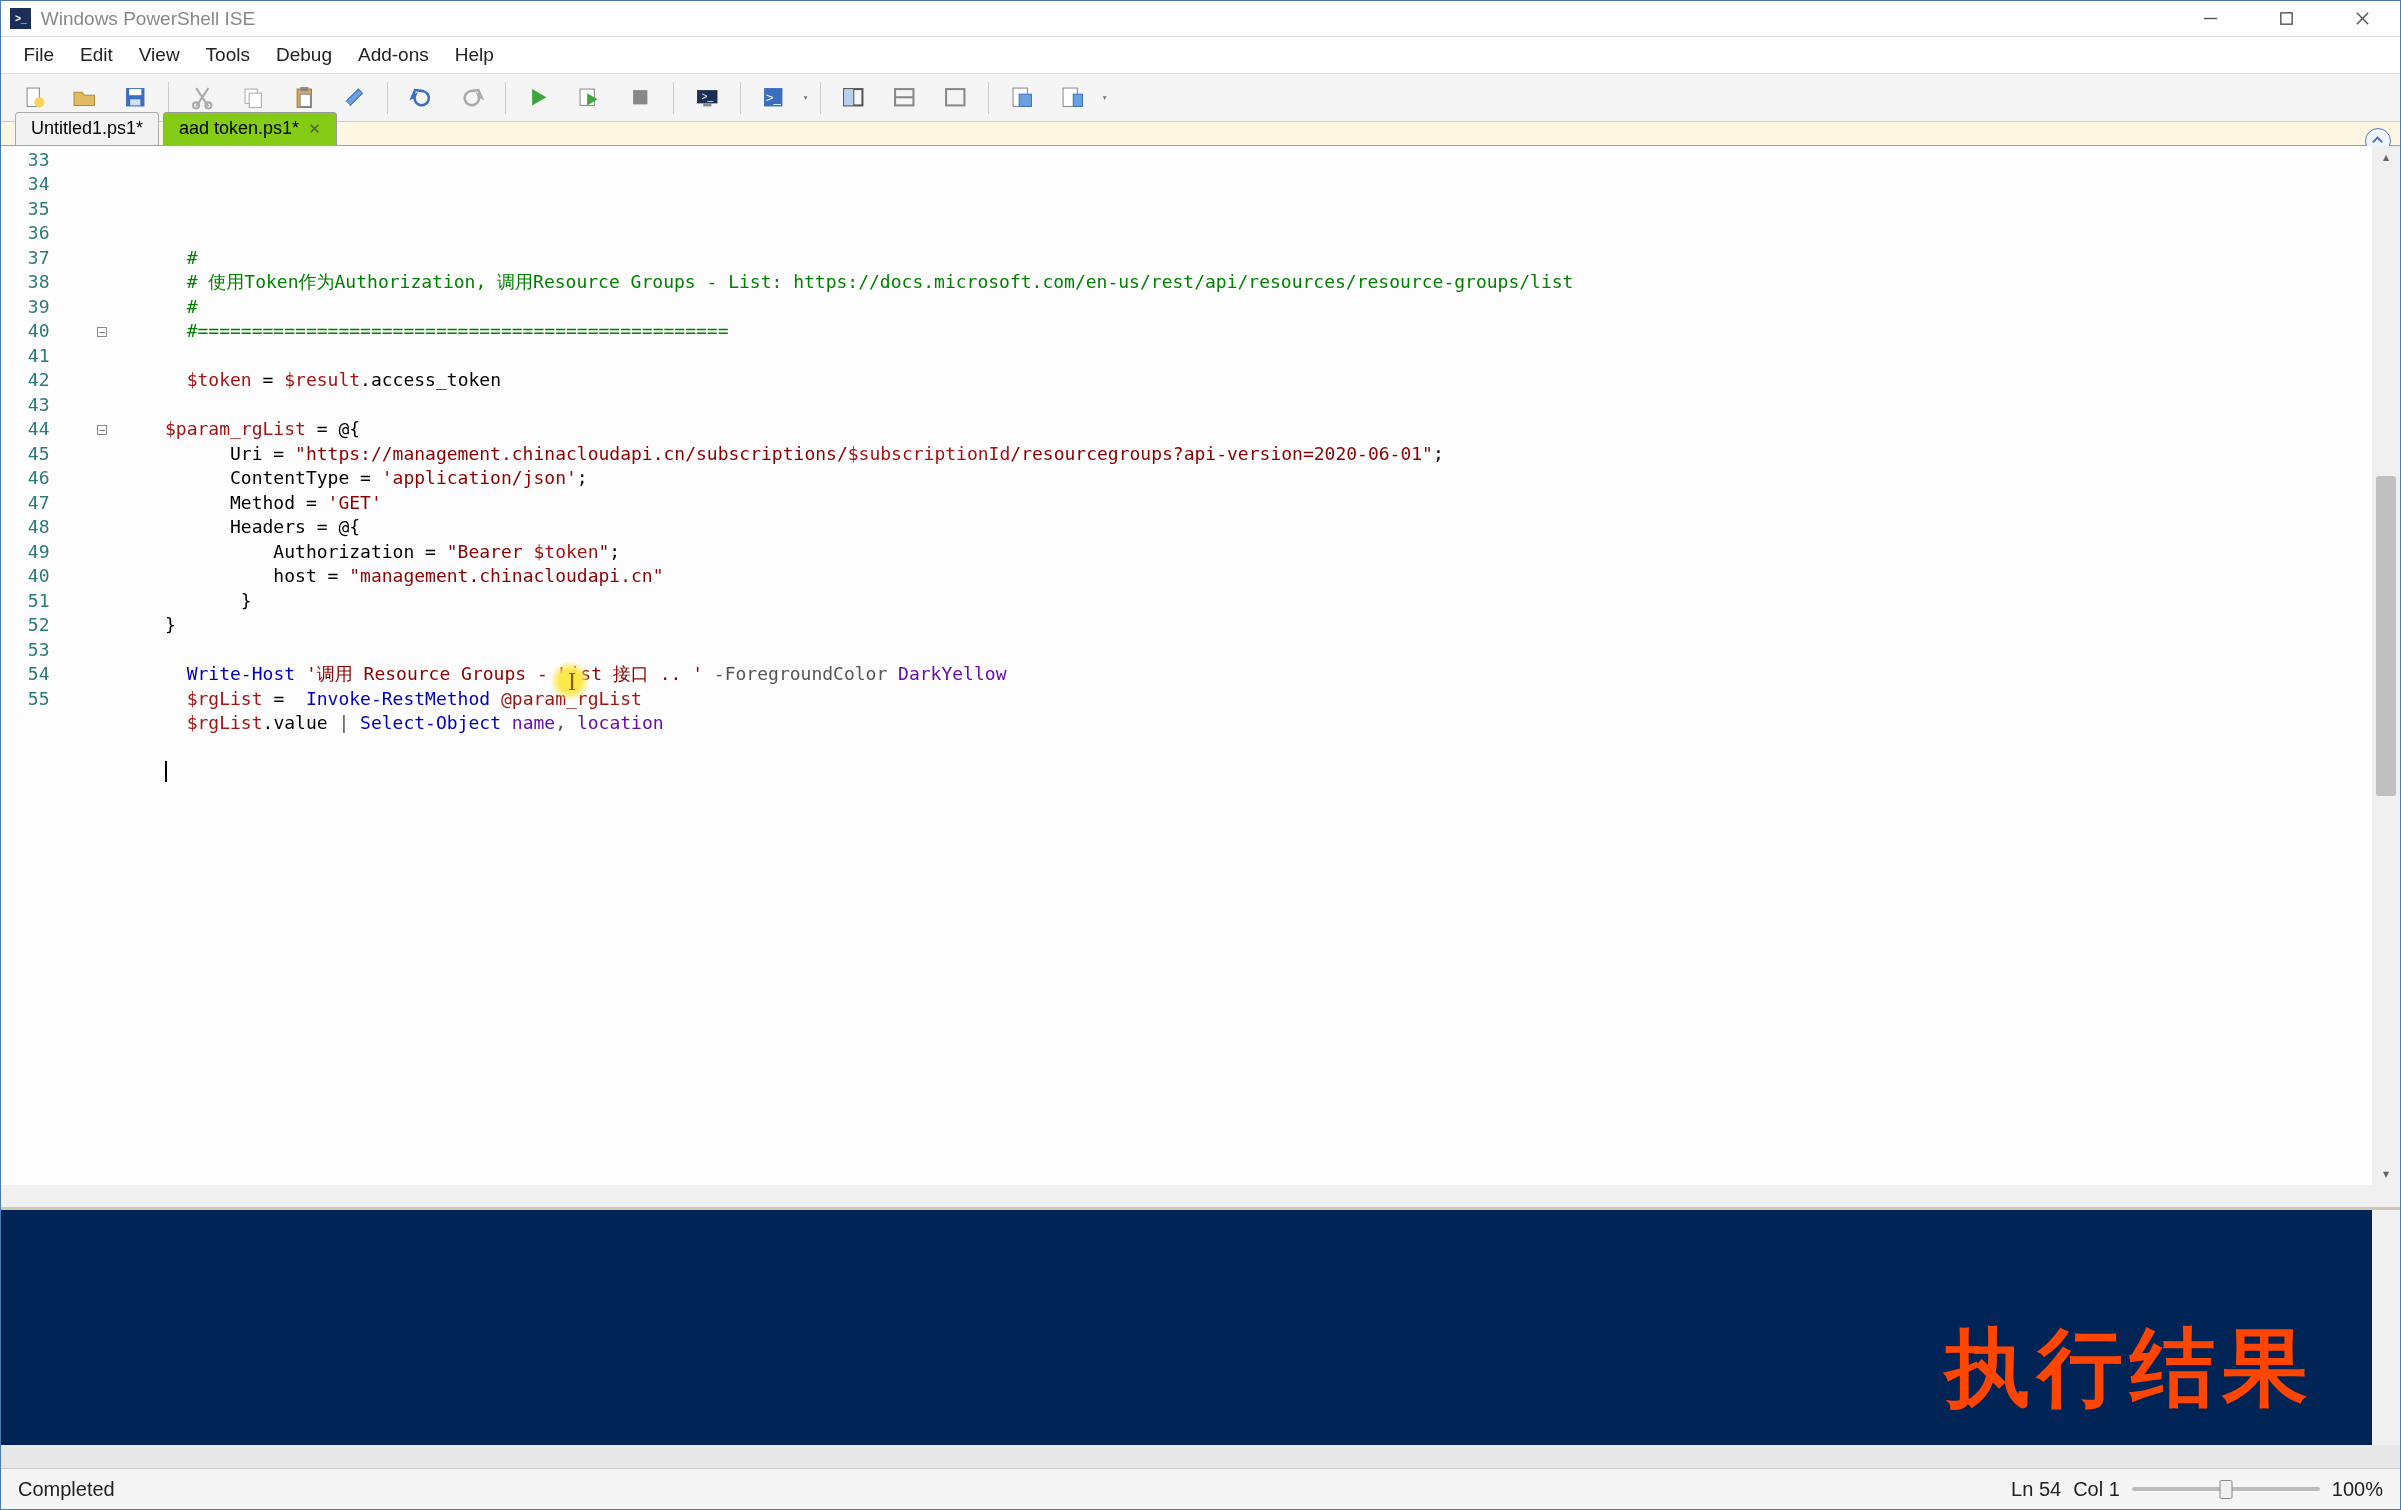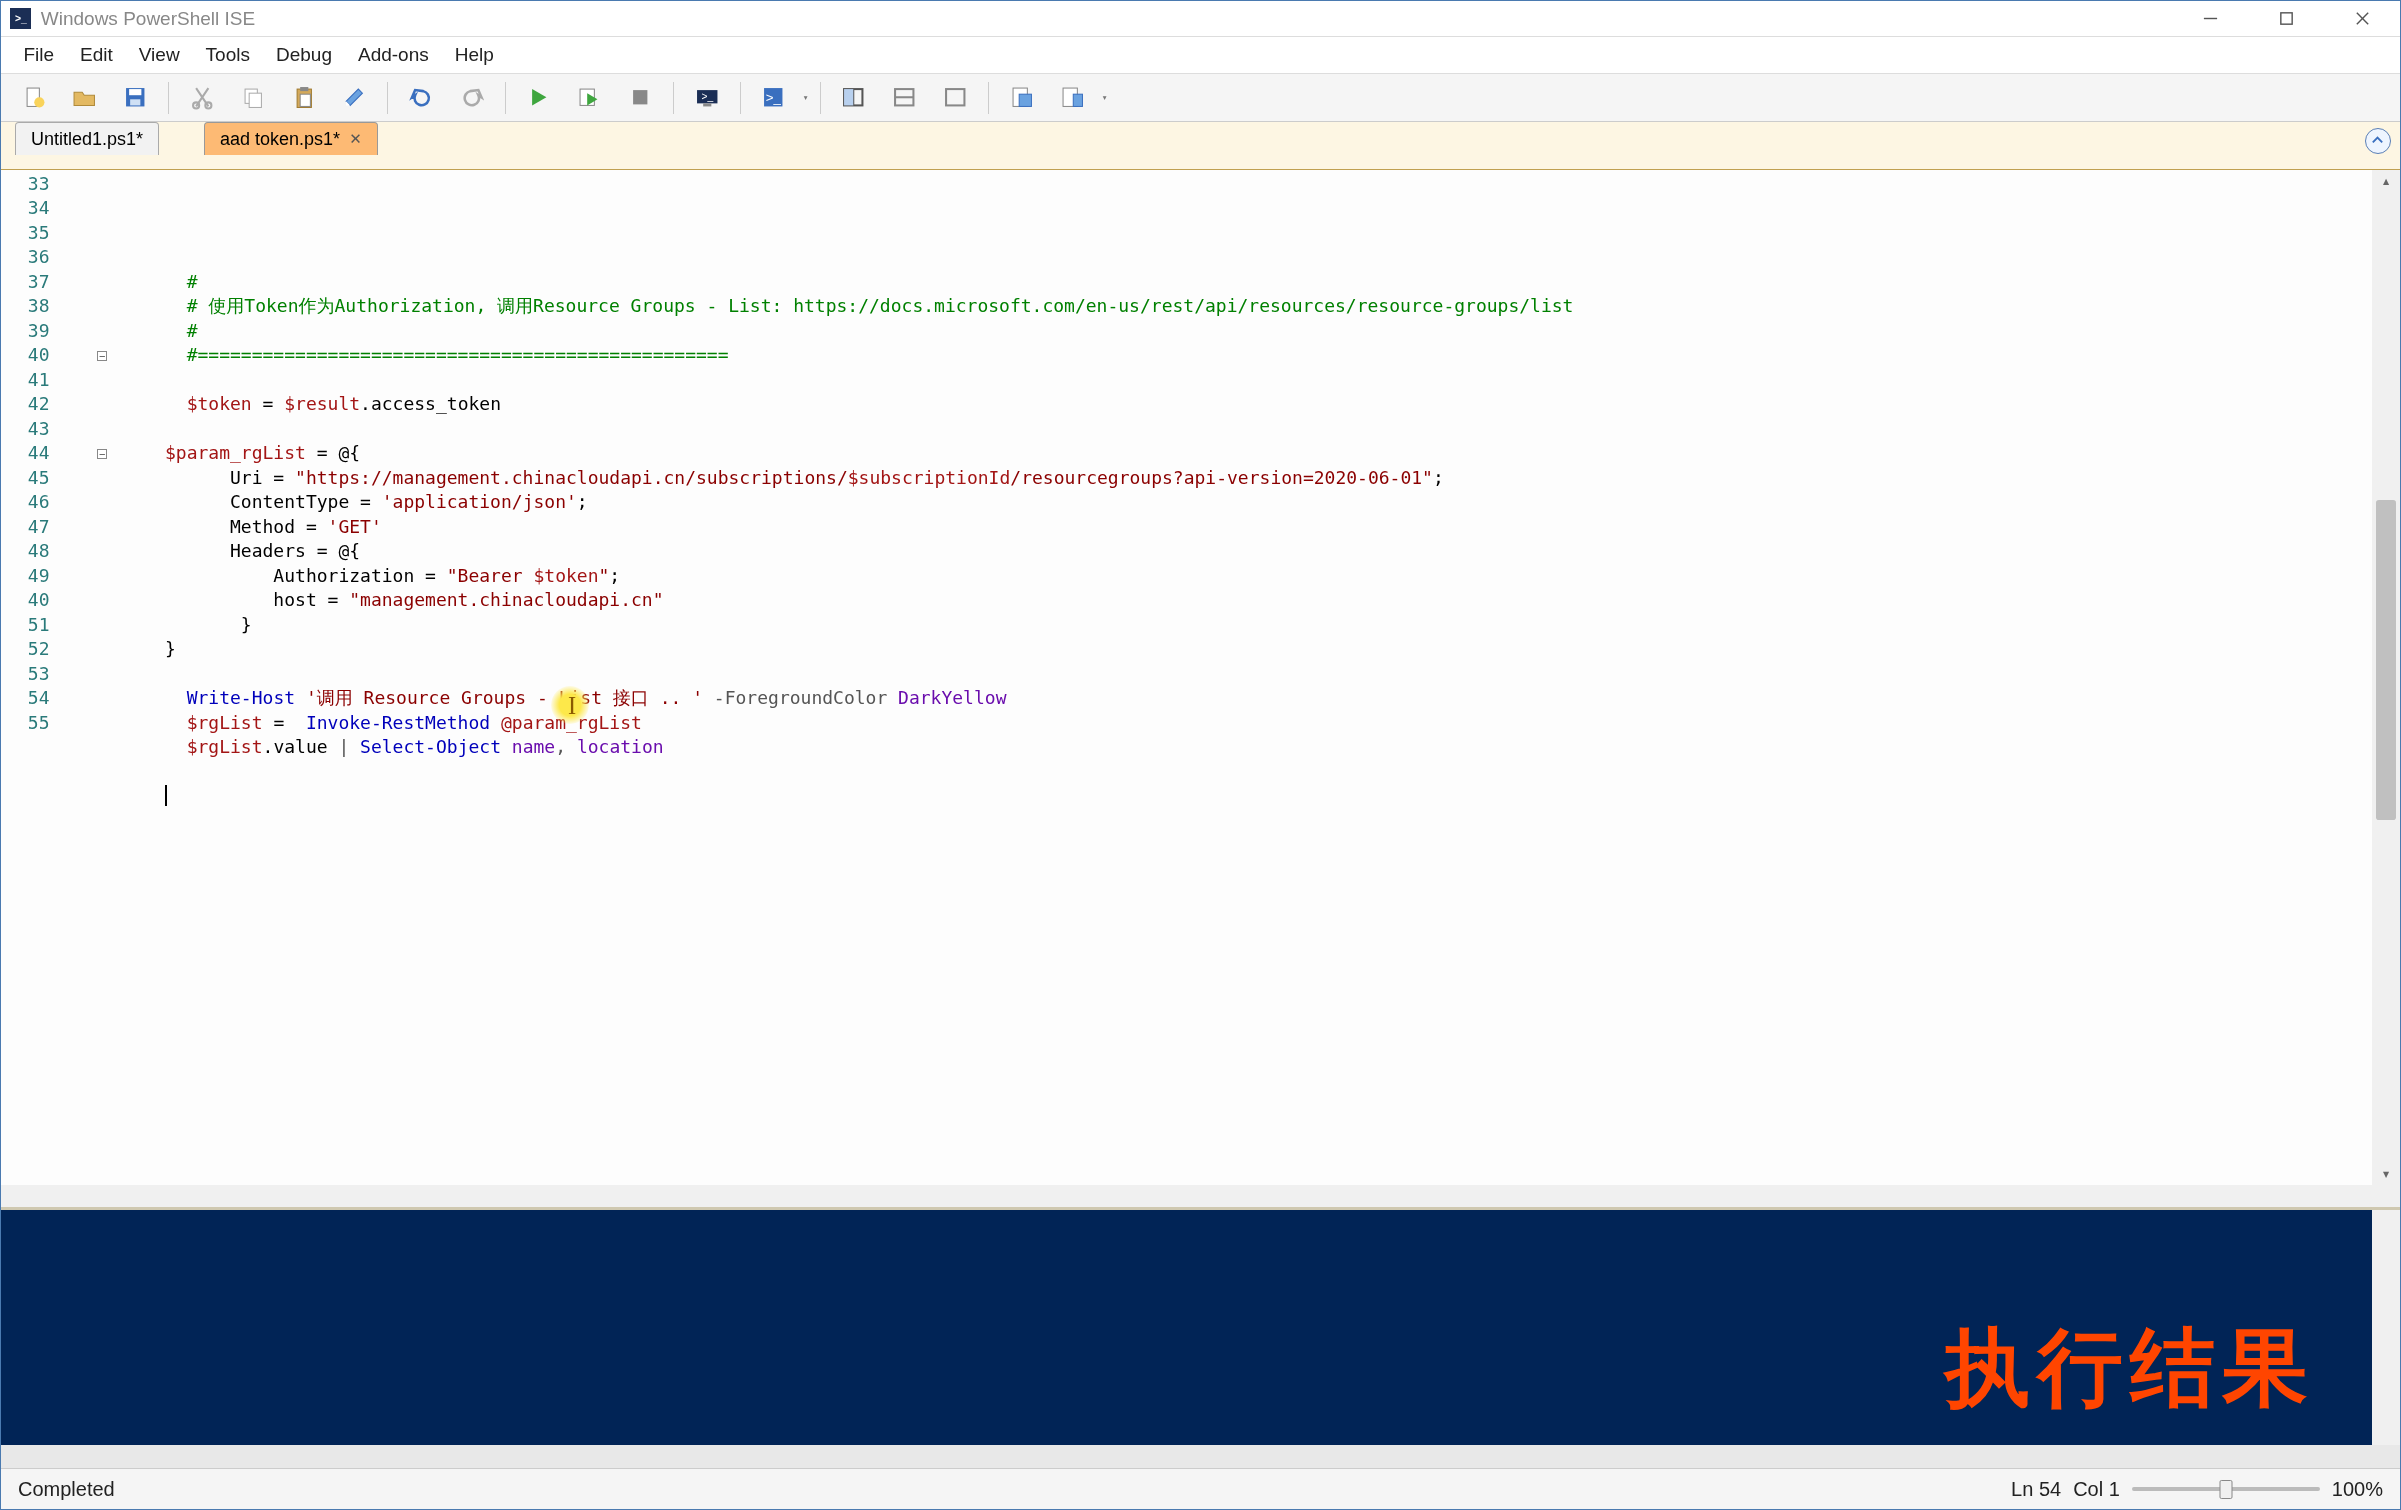--- a/index.html
+++ b/index.html
@@ -64,23 +64,23 @@
     .tool-btn {
       width: 47px; height: 38px;
       display: flex; align-items: center; justify-content: center;
       border-radius: 2.8px;
     }
     .tool-btn svg { width: 24.5px; height: 24.5px; }
     .tool-sep { width: 0.9px; height: 32px; background: #ccc; margin: 0 5.6px; }
     .tool-drop { width: 9.4px; display:flex; align-items:center; justify-content:center; color:#777; font-size:7.5px; }
     
     .tab-row {
-      height: 48px;
-      display: flex;
-      align-items: flex-start;
+      height: 24px;
+      display: flex;
+      align-items: flex-end;
       padding-left: 14px;
       background: #fdf6e3;
       border-bottom: 0.9px solid #c0a050;
       position: relative;
     }
     .tab-row .expand-btn {
       position: absolute; right: 9.4px; top: 5.6px;
       width: 26px; height: 26px;
       border-radius: 50%;
       border: 0.9px solid #5a7fb5;
@@ -91,23 +91,22 @@
       display: flex; align-items: center;
       padding: 5.6px 15px;
       border: 0.9px solid #aaa;
       border-bottom: none;
       background: #f2f2f2;
       border-radius: 3.8px 3.8px 0 0;
       margin-right: 3.8px;
       font-size: 18px;
     }
     .file-tab.active {
-      background: #fdba74;
+      background: #84cc16;
       border-color: #999;
-      margin-left: 41px;
     }
     .file-tab .close-x {
       margin-left: 9.4px;
       color: #555;
       font-size: 15px;
     }
     
     .editor {
       flex: 1;
       display: flex;

